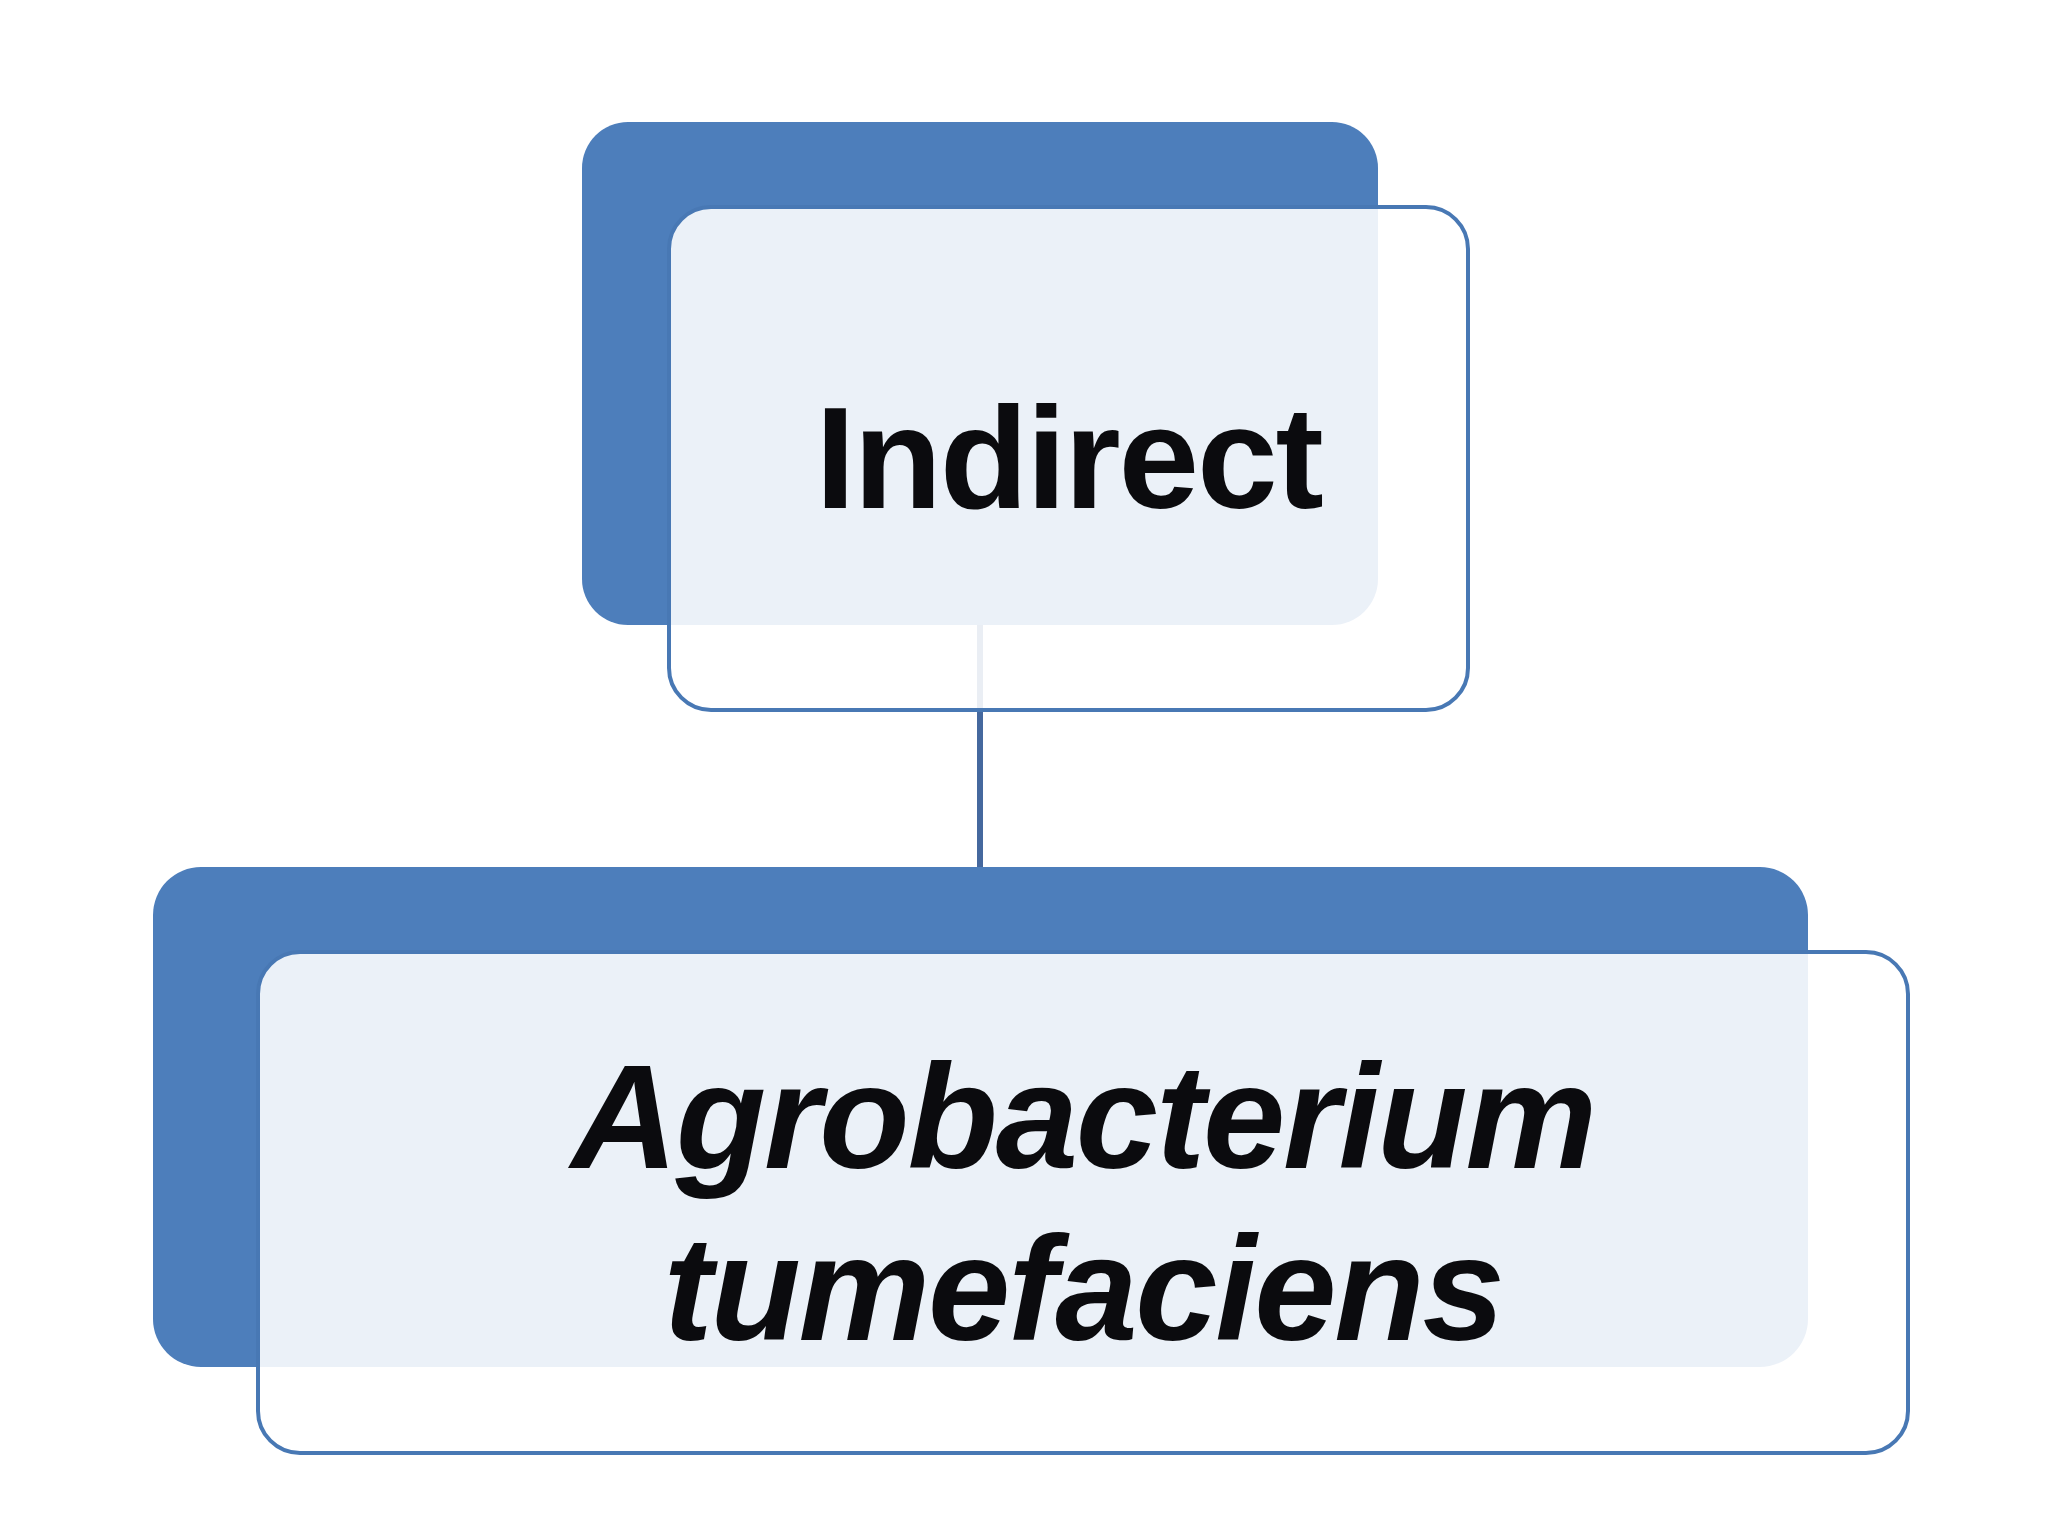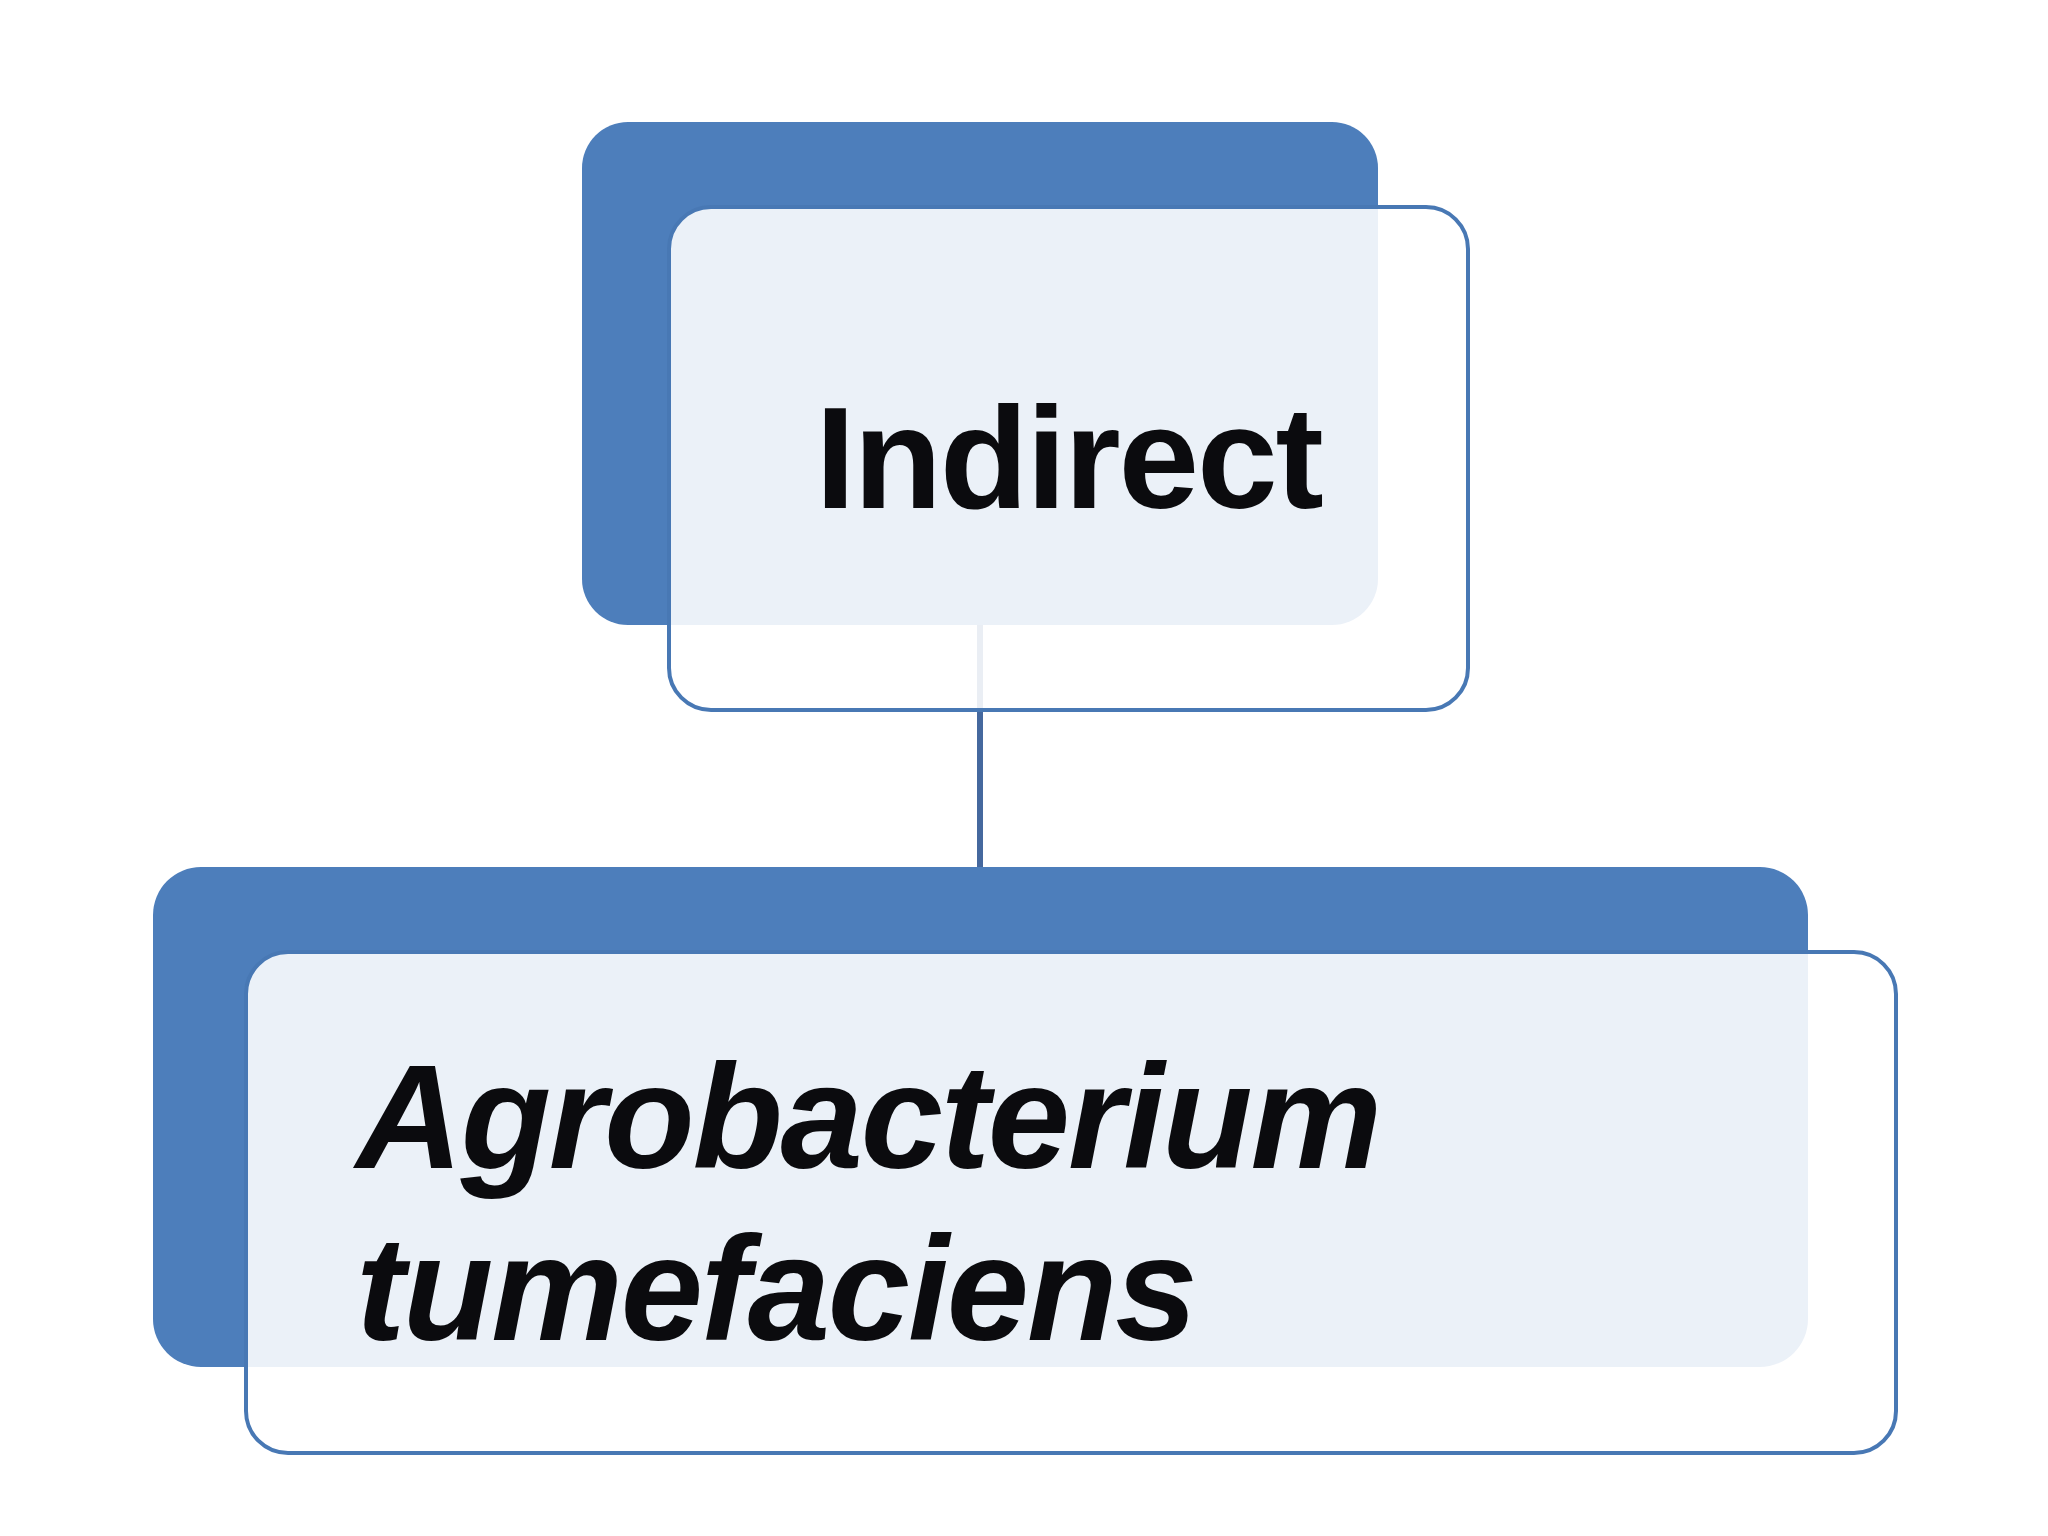--- a/index.html
+++ b/index.html
@@ -40,21 +40,21 @@
   .front-box{
     position:absolute;
     background:var(--front-fill);
     border:4px solid var(--shape-border-blue);
     border-radius:44px;
     z-index:3;
     display:flex;
     align-items:center;
     justify-content:center;
     box-sizing:border-box;
-    text-align:left;
+    text-align:center;
   }
   .node-label{
     color:var(--text-color);
     font-weight:700;
     letter-spacing:-0.015em;
   }
   
   .back-rect.top{
     left:582px; top:122px;
     width:796px; height:503px;
@@ -67,21 +67,21 @@
     font-size:145px;
     line-height:1.1;
   }
   
   .back-rect.bottom{
     left:153px; top:867px;
     width:1655px; height:500px;
     border-radius:48px;
   }
   .front-box.bottom{
-    left:244px; top:950px;
+    left:256px; top:950px;
     width:1654px; height:505px;
   }
   .front-box.bottom .node-label{
     font-size:148px;
     font-style:italic;
     line-height:1.16;
     max-width:1430px;
   }
 </style>
 </head>

